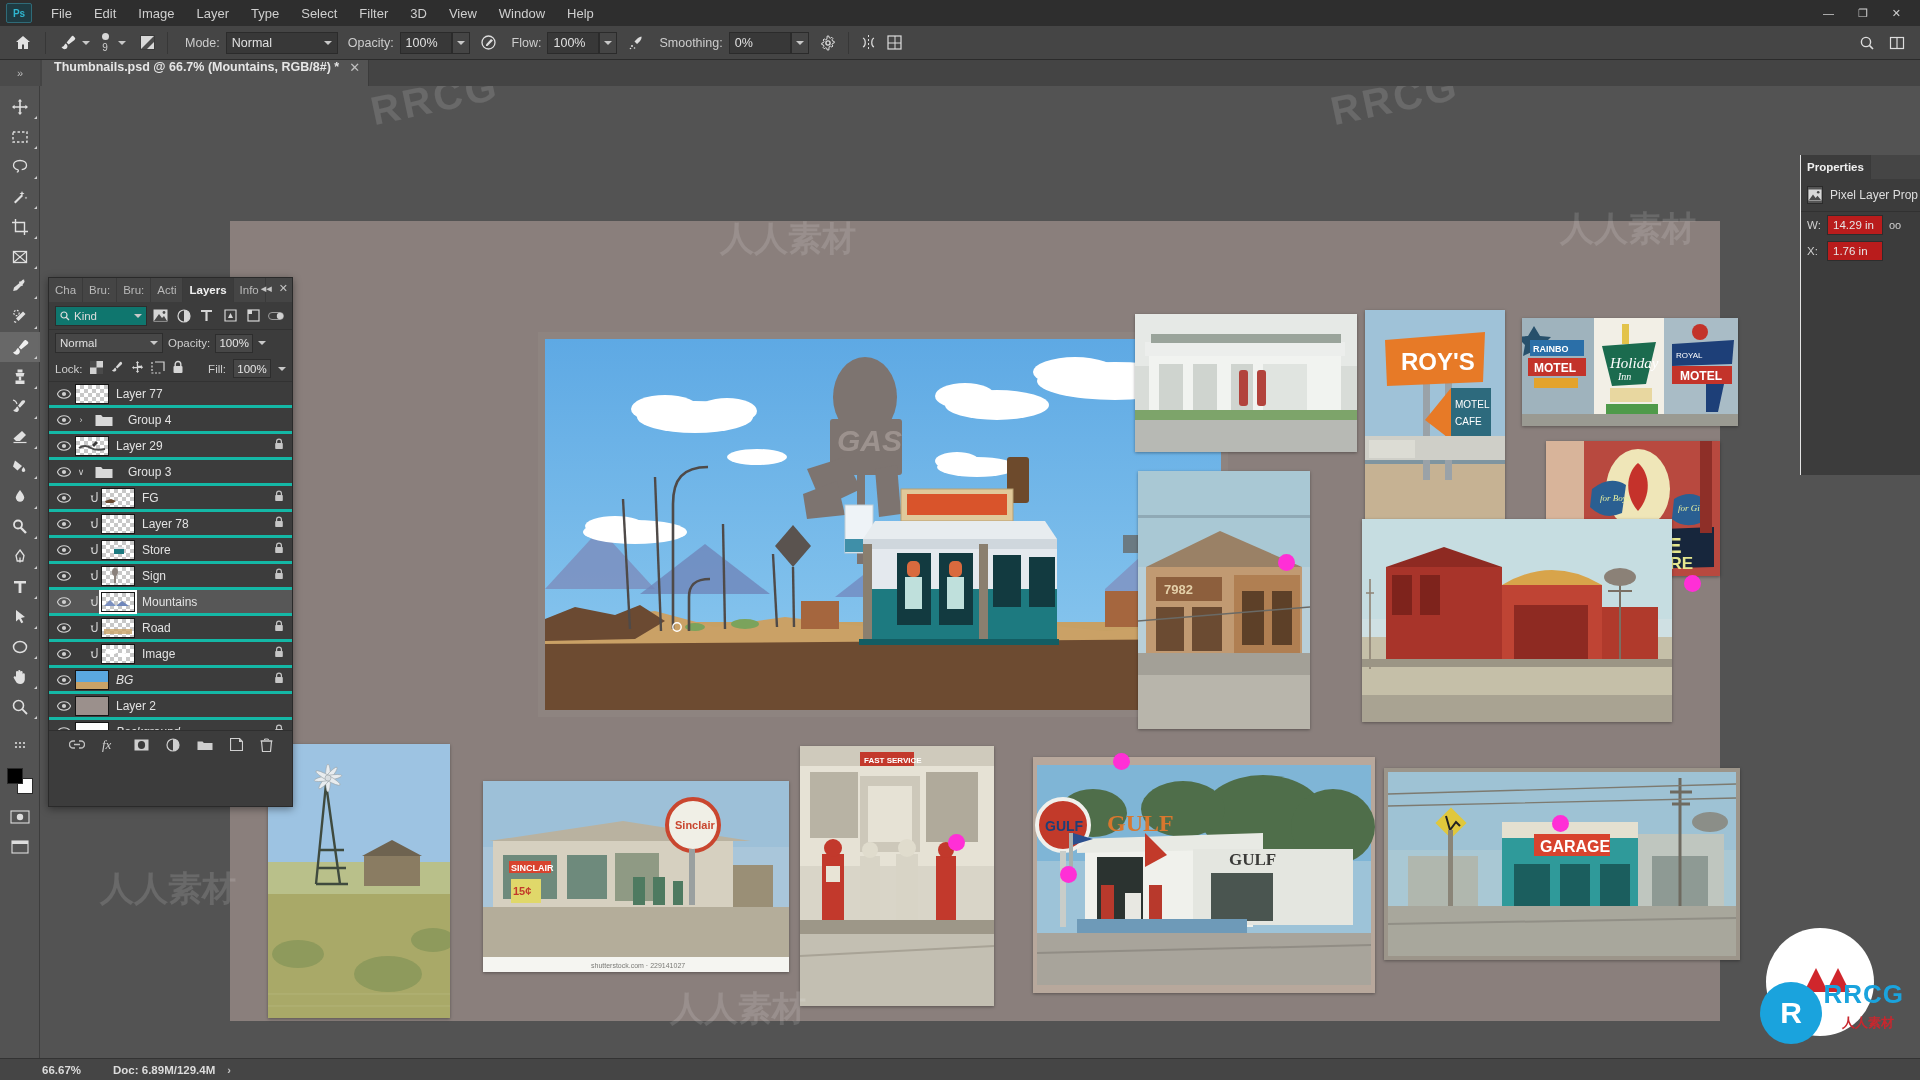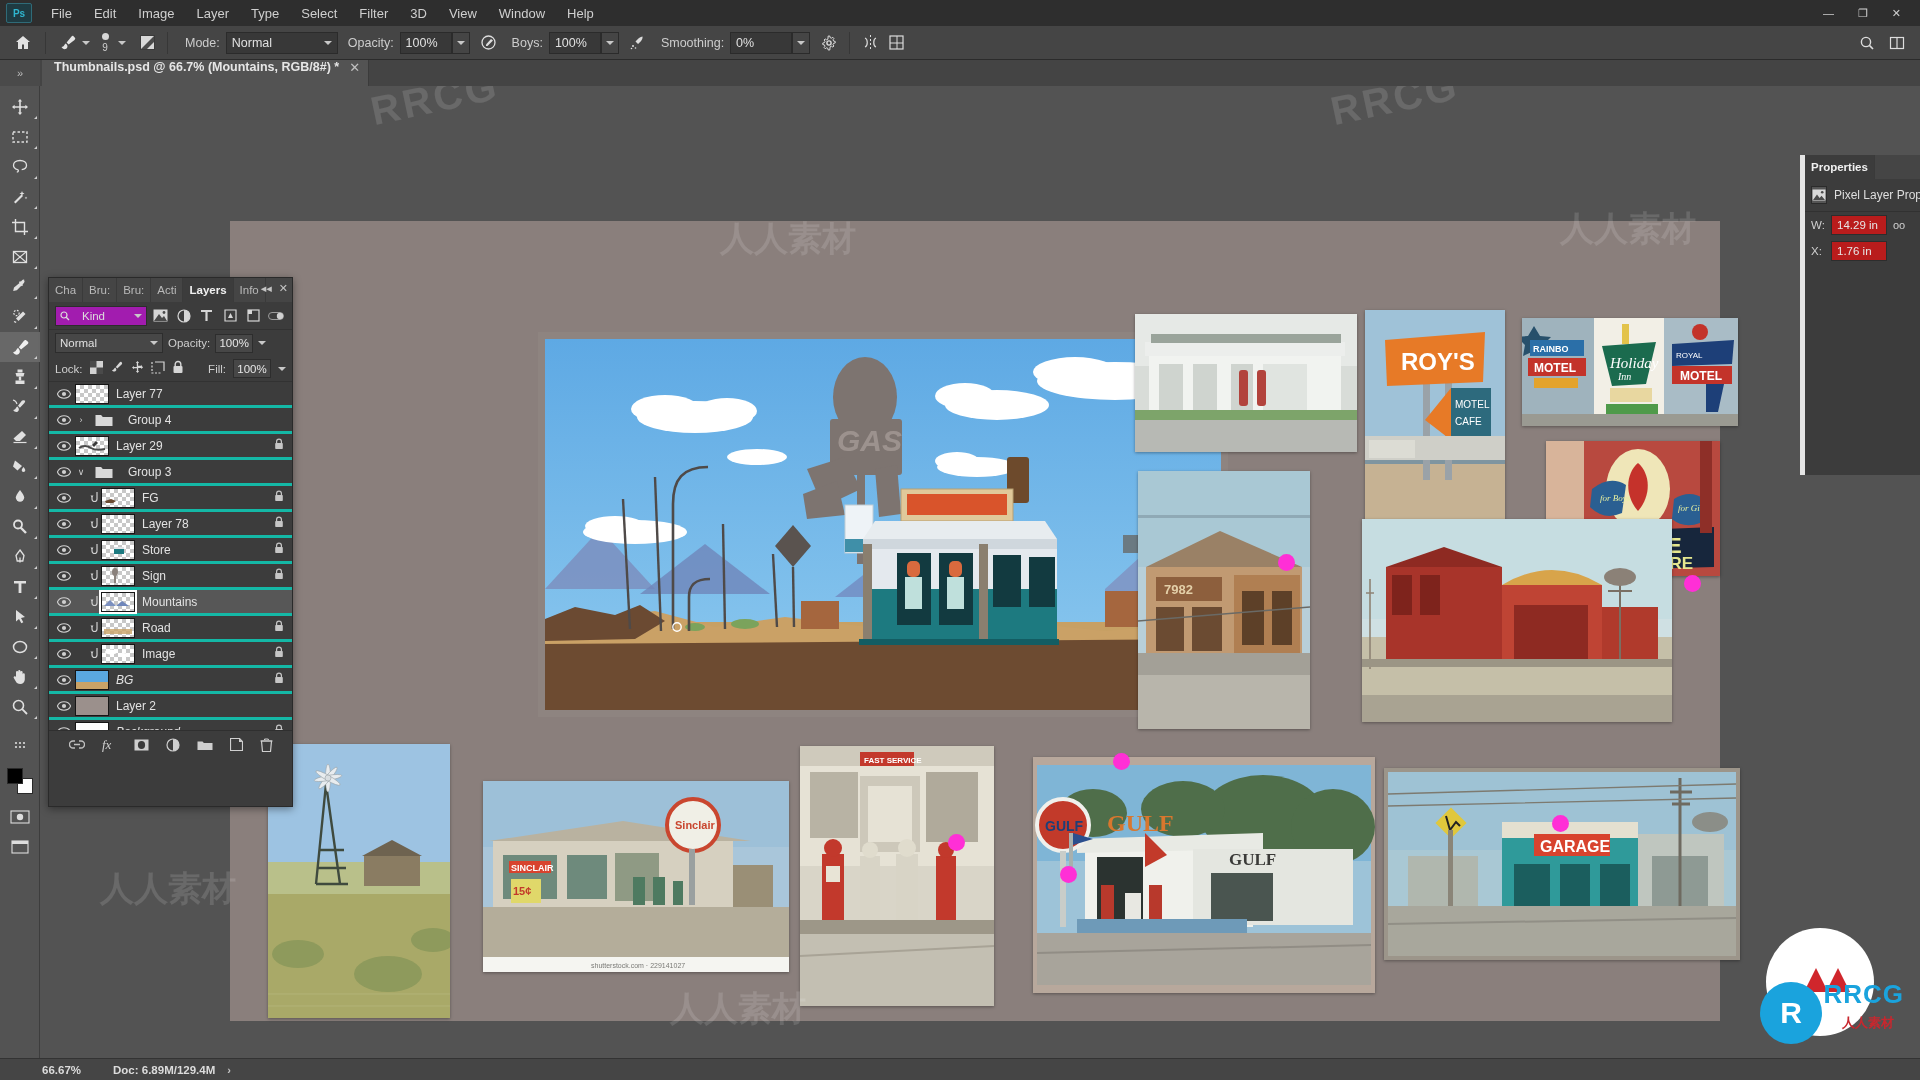--- a/index.html
+++ b/index.html
@@ -76,22 +76,22 @@
   
   #layerspanel{ position:absolute; left:48px; top:277px; width:245px; height:530px;
     background:#3c3c3c; border:1px solid #2a2a2a; box-shadow:0 2px 8px rgba(0,0,0,.4); }
   #panelhdr{ height:24px; background:#454545; display:flex; align-items:center; position:relative;}
   .ptab{ height:24px; padding:0 6px; display:flex; align-items:center; font-size:11.5px; color:#b9b9b9;
     border-right:1px solid #3a3a3a; }
   .ptab.sel{ background:#3c3c3c; color:#f0f0f0; font-weight:bold; }
   .phdr-btns{ position:absolute; right:4px; top:4px; display:flex; gap:7px; color:#c4c4c4; font-size:11px;}
   #filterrow{ height:28px; display:flex; align-items:center; padding:0 6px; gap:4px; background:#3c3c3c;
     border-bottom:1px solid #323232;}
-  .kindsel{ flex:0 0 92px; height:20px; background:#a21caf; border:1px solid #2d2d2d; display:flex;
-    align-items:center; gap:12px; padding:0 4px; font-size:11.5px; color:#dcdcdc;}
+  .kindsel{ flex:0 0 92px; height:20px; background:#0f766e; border:1px solid #2d2d2d; display:flex;
+    align-items:center; gap:4px; padding:0 4px; font-size:11.5px; color:#dcdcdc;}
   .kindsel .cv{ margin-left:auto; }
   .fico{ width:21px; height:20px; display:flex; align-items:center; justify-content:center; color:#d6d6d6;}
   #blendrow{ height:26px; display:flex; align-items:center; padding:0 6px; gap:5px; }
   .blend{ width:108px; height:20px; background:#474747; border:1px solid #2d2d2d; display:flex;
     align-items:center; justify-content:space-between; padding:0 4px; font-size:11.5px; color:#e0e0e0;}
   .lbl{ font-size:11.5px; color:#cfcfcf; }
   .numfield{ width:38px; height:19px; background:#474747; border:1px solid #2d2d2d;
     display:flex; align-items:center; justify-content:center; font-size:11.5px; color:#e6e6e6;}
   #lockrow{ height:26px; display:flex; align-items:center; padding:0 6px; gap:7px;
     border-bottom:1px solid #323232; }
@@ -112,21 +112,21 @@
   .lname{ font-size:12px; color:#e2e2e2; }
   .lname.ital{ font-style:italic; }
   .lock{ margin-left:auto; margin-right:8px; }
   .twist{ width:12px; color:#d0d0d0; font-size:9px; text-align:center; }
   #panelfoot{ height:28px; background:#3c3c3c; border-top:1px solid #2f2f2f;
     display:flex; align-items:center; justify-content:center; gap:17px; }
   #panelfoot .fb{ color:#c9c9c9; display:flex; align-items:center; }
 
   
   #propspanel{ position:absolute; left:1800px; top:155px; width:120px; height:320px;
-    background:#3c3c3c; border-left:5px solid #e5e5e5; }
+    background:#3c3c3c; border-left:1px solid #e5e5e5; }
   #propshdr{ height:24px; background:#454545; display:flex; align-items:center; }
   #propshdr .ptab{ border-right:1px solid #3a3a3a; }
   .prow{ display:flex; align-items:center; height:26px; padding:0 6px; gap:6px; }
   .pfield{ background:#b91c1c; border:1px solid #2d2d2d; height:20px; width:56px;
     display:flex; align-items:center; padding:0 5px; font-size:11.5px; color:#e6e6e6; }
   .plabel{ font-size:11.5px; color:#cfcfcf; width:14px; }
   #propstitle{ display:flex; align-items:center; gap:7px; padding:7px 6px; border-bottom:1px solid #313131;}
   .pl-icon{ width:20px;height:18px;background:#555;border:1px solid #2b2b2b;display:flex;
     align-items:center;justify-content:center;}
 
@@ -212,21 +212,21 @@
   <div class="ob-field">100%</div>
   <div class="ob-stepbtn">
       <span class="caret"></span>
     </div>
   <div class="ob-icon" style="margin-left:6px">
     <svg width="17" height="17" viewBox="0 0 17 17">
         <circle cx="8.5" cy="8.5" r="6.5" fill="none" stroke="#ddd" stroke-width="1.3"></circle>
         <path d="M11 5l-5 5.5 0 1.5h1.5L13 6.5z" fill="#ddd"></path>
       </svg>
   </div>
-  <span class="ob-label">Boys:</span>
+  <span class="ob-label">Flow:</span>
   <div class="ob-field">100%</div>
   <div class="ob-stepbtn">
       <span class="caret"></span>
     </div>
   <div class="ob-icon" style="margin-left:6px">
     <svg width="17" height="17" viewBox="0 0 17 17">
         <path d="M13.5 2.5c-2 0-5 2.5-7 5l2.5 2.5c2.5-2 5-5 4.5-7.5z" fill="#ddd"></path>
         <circle cx="4" cy="12" r="1" fill="#ddd"></circle>
         <circle cx="6.5" cy="14" r=".8" fill="#ddd"></circle>
         <circle cx="2.5" cy="14.5" r=".8" fill="#ddd"></circle>

